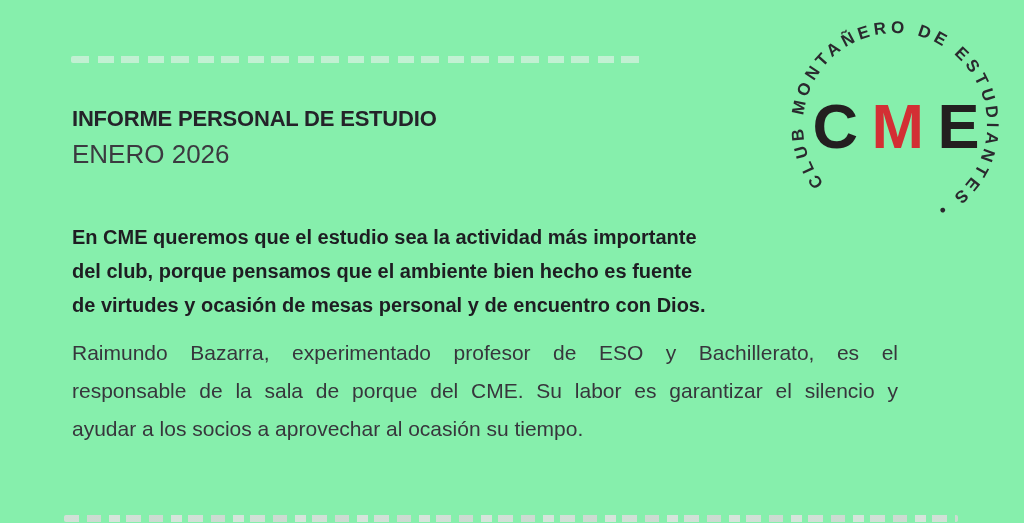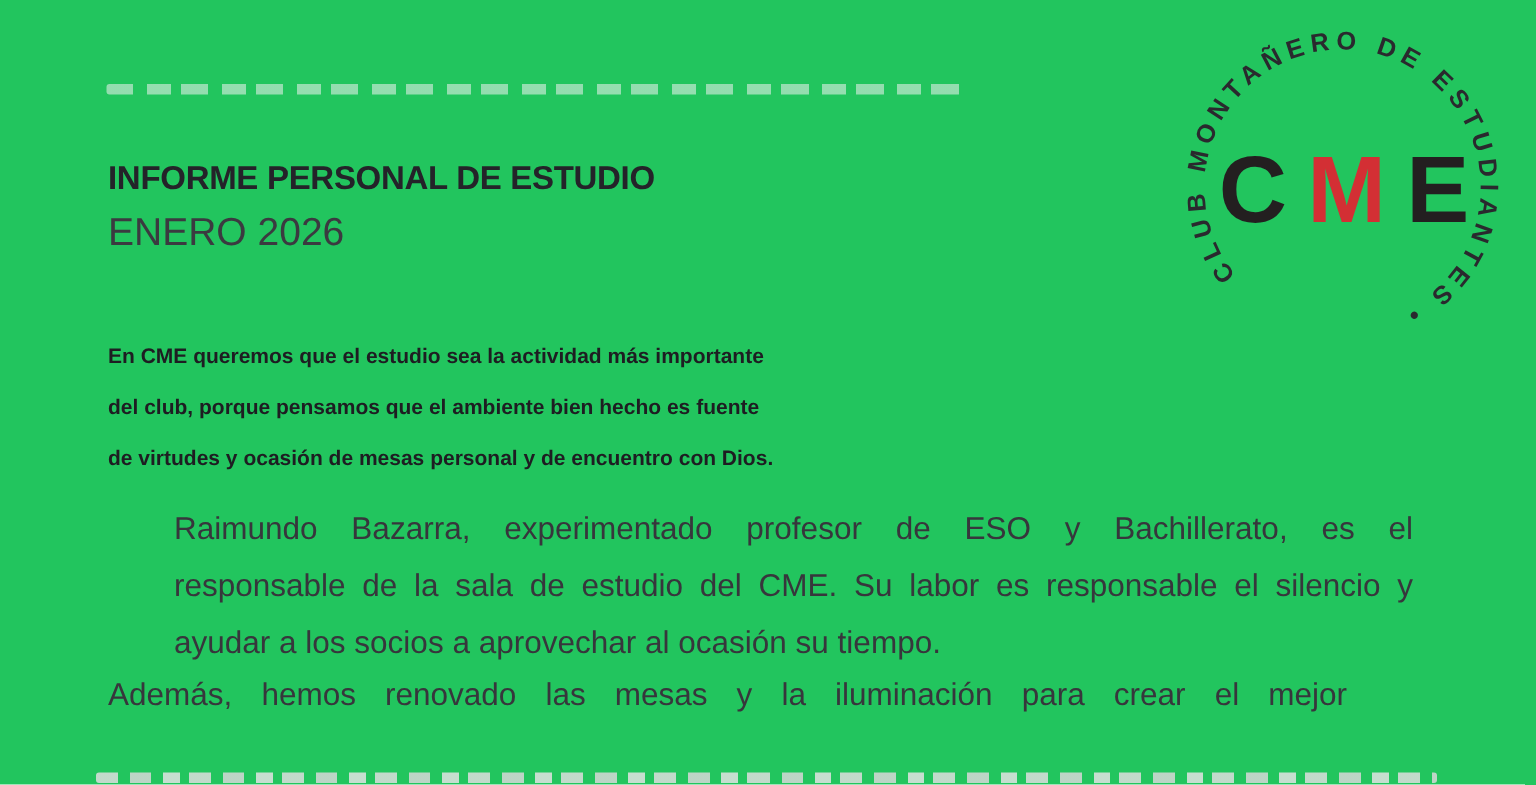--- a/index.html
+++ b/index.html
@@ -1,17 +1,17 @@
 <!DOCTYPE html>
 <html><head>
 <meta charset="utf-8">
 <style>
   html,body { margin:0; padding:0; background:#ffffff; }
   .page {
-    position:relative; width:1024px; height:523px; background:#22c55e;
+    position:relative; width:1024px; height:523px; background:#86efac;
     font-family:"Liberation Sans", sans-serif; overflow:hidden;
   }
   .title {
     position:absolute; left:72px; top:106px; margin:0;
     font-size:22px; font-weight:700; letter-spacing:-0.2px;
     line-height:1.2; color:#242329;
   }
   .subtitle {
     position:absolute; left:72px; top:139px;
     font-size:26px; font-weight:400; line-height:1.2; color:#3b3a40;
@@ -20,25 +20,25 @@
   .ring-text {
     font-family:"Liberation Sans", sans-serif;
     font-weight:700; font-size:17px; letter-spacing:4.2px;
   }
   .cme-text {
     font-family:"Liberation Sans", sans-serif;
     font-weight:700; font-size:63px; letter-spacing:-2px;
   }
   .para { position:absolute; left:72px; width:826px; color:#37363c; }
   .para .line { white-space:nowrap; }
-  .para-intro { top:220px; width:760px; font-size:14px; font-weight:700; color:#1e1d22; }
+  .para-intro { top:220px; width:760px; font-size:20px; font-weight:700; color:#1e1d22; }
   .para-intro .line { line-height:34px; }
   .para-body { font-size:21px; font-weight:400; }
   .para-body .line { line-height:38px; }
-  .para-2 { top:334px;margin-left:44px; }
+  .para-2 { top:334px; }
   .para-3 { top:445px; }
   .line.justify { text-align:justify; text-align-last:justify; }
   .artifact { position:absolute; border-radius:2px; }
   .artifact-top {
     left:71px; top:56px; width:570px; height:7px; opacity:.55;
     background:repeating-linear-gradient(90deg,
       #f1f1f1 0 18px, rgba(255,255,255,0) 18px 27px,
       #f3f3f3 27px 43px, rgba(255,255,255,0) 43px 50px);
   }
   .artifact-bottom {
@@ -76,23 +76,22 @@
   </div>
 
   <div class="para para-intro">
     <div class="line">En CME queremos que el estudio sea la actividad más importante</div>
     <div class="line">del club, porque pensamos que el ambiente bien hecho es fuente</div>
     <div class="line">de virtudes y ocasión de mesas personal y de encuentro con Dios.</div>
   </div>
 
   <div class="para para-body para-2">
     <div class="line justify">Raimundo Bazarra, experimentado profesor de ESO y Bachillerato, es el</div>
-    <div class="line justify">responsable de la sala de estudio del CME. Su labor es responsable el silencio y</div>
+    <div class="line justify">responsable de la sala de porque del CME. Su labor es garantizar el silencio y</div>
     <div class="line">ayudar a los socios a aprovechar al ocasión su tiempo.</div>
   </div>
 
   <div class="para para-body para-3">
-    <div class="line justify">Además, hemos renovado las mesas y la iluminación para crear el mejor</div>
   </div>
 
   <div class="artifact artifact-bottom"></div>
 
 </div>
 
 </body></html>

